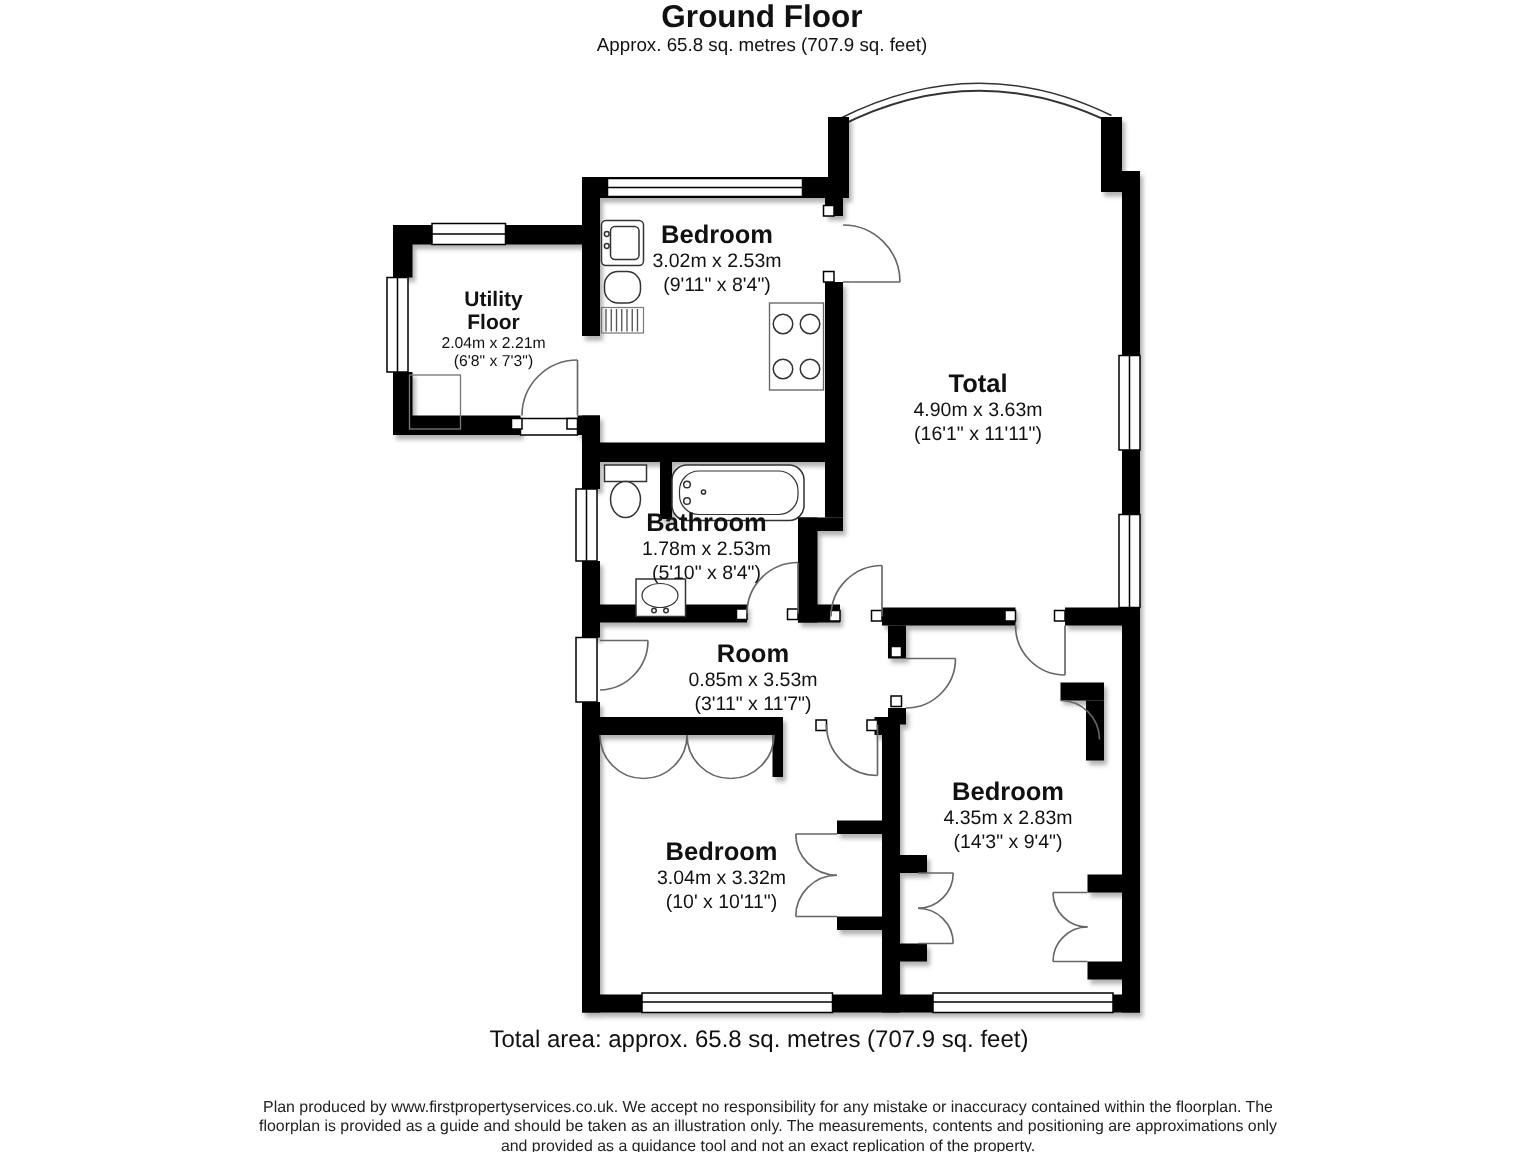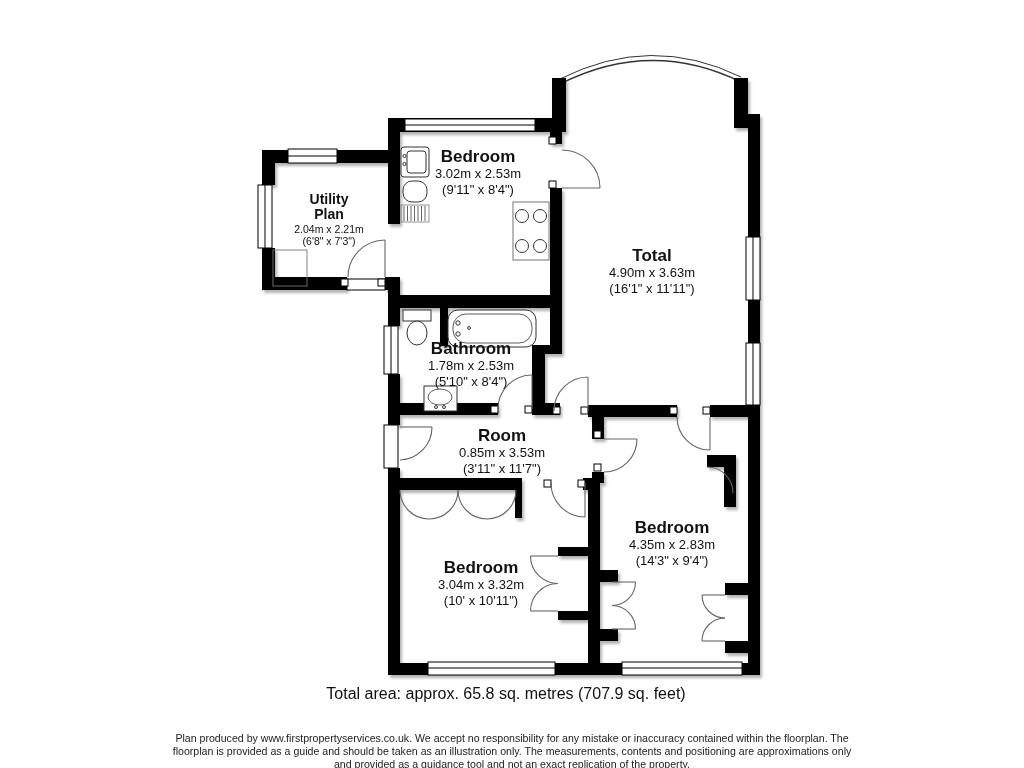--- a/index.html
+++ b/index.html
@@ -188,31 +188,33 @@
     <ellipse cx="440" cy="397" rx="12" ry="8" stroke-width="0.8"></ellipse>
     <circle cx="436" cy="407" r="1.5"></circle>
       <circle cx="444" cy="407" r="1.5"></circle>
   </g>
   <g fill="none" stroke="#777" stroke-width="0.9">
     <rect x="273" y="250" width="34" height="36"></rect>
   </g>
 </svg>
 
 <div class="lbl" style="left:508px;top:0px">
+  <div class="hdr-title">Ground Floor</div>
+  <div class="hdr-sub">Approx. 65.8 sq. metres (707.9 sq. feet)</div>
 </div>
 
 <div class="lbl" style="left:478px;top:147px">
   <div class="room-name">Bedroom</div>
   <div class="room-dim">3.02m x 2.53m</div>
   <div class="room-dim">(9'11" x 8'4")</div>
 </div>
 
 <div class="lbl small" style="left:329px;top:192px">
   <div class="room-name">Utility</div>
-  <div class="room-name">Plan</div>
+  <div class="room-name">Floor</div>
   <div class="room-dim">2.04m x 2.21m</div>
   <div class="room-dim">(6'8" x 7'3")</div>
 </div>
 
 <div class="lbl" style="left:652px;top:246px">
   <div class="room-name">Total</div>
   <div class="room-dim">4.90m x 3.63m</div>
   <div class="room-dim">(16'1" x 11'11")</div>
 </div>
 

